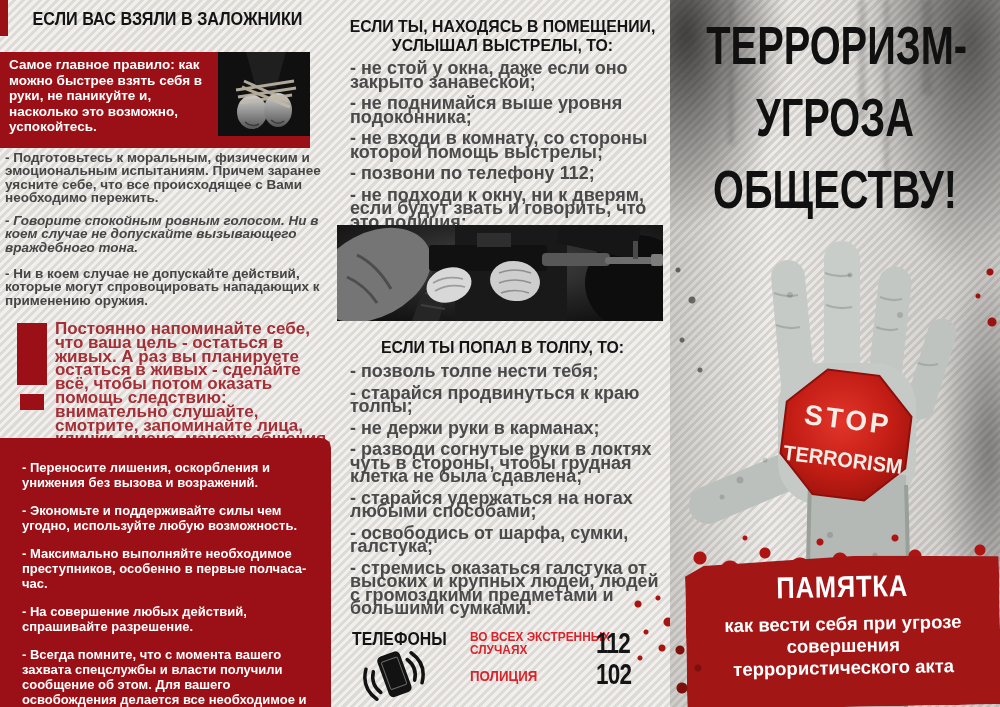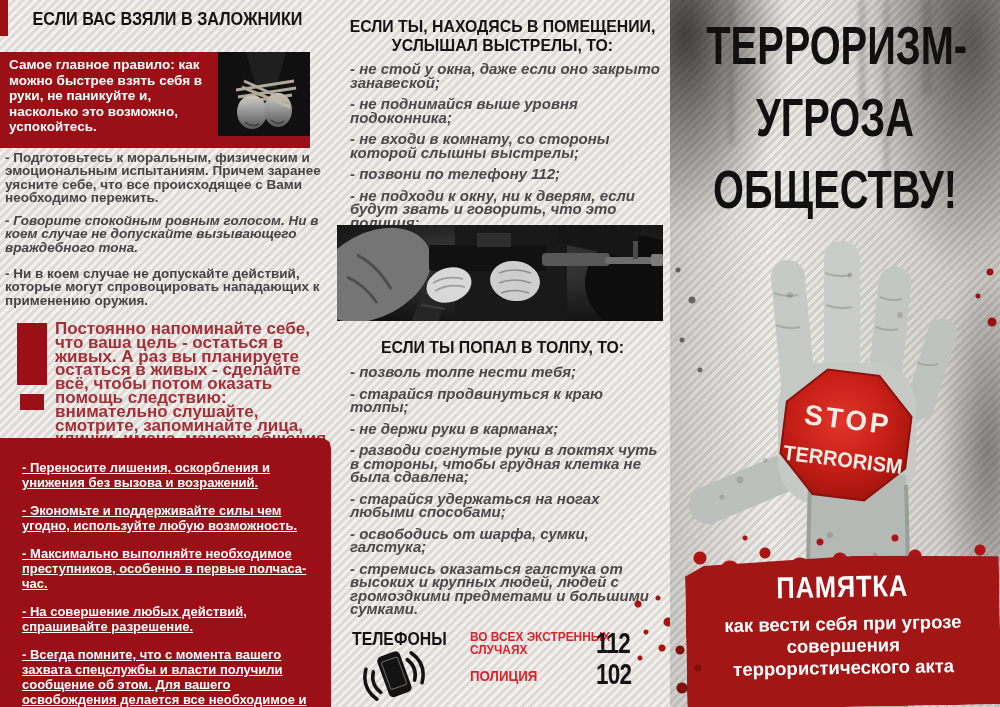--- a/index.html
+++ b/index.html
@@ -15,28 +15,28 @@
   .hostage-box{left:0;top:52px;width:310px;height:96px;background:#9a1016;}
   .hostage-text{position:absolute;left:9px;top:5px;width:204px;color:#fff;font-size:13.5px;line-height:15.5px;}
   .tied-photo{position:absolute;right:0;top:0;width:92px;height:84px;}
   .lp-para{left:5px;width:326px;color:#454545;font-size:13.5px;line-height:13.6px;}
   .p0{top:137px;} .p1{top:200px;font-style:italic;} .p2{top:253px;}
   .excl-bar{left:17px;top:323px;width:30px;height:62px;background:#9a1016;}
   .excl-dot{left:20px;top:394px;width:24px;height:16px;background:#9a1016;}
   .note-text{left:55px;top:322px;width:280px;color:#a42f36;font-size:17px;line-height:13.8px;}
   .rules-box{left:0;top:438px;width:331px;height:269px;background:#9a1016;border-top-right-radius:10px;
     box-sizing:border-box;padding:22px 8px 0 22px;}
-  .rules-box p{margin:0 0 13px 0;color:#fff;font-size:13px;line-height:15px;text-decoration:underline;}
+  .rules-box p{margin:0 0 13px 0;color:#fff;font-size:13px;line-height:15px;}
 
   
   .mp-h{width:335px;text-align:center;color:#141414;font-size:17px;line-height:19px;transform:scaleX(.93);}
   .h1a{left:335px;top:17px;}
   .h2a{left:335px;top:338px;}
   .mlist{width:314px;}
-  .mlist p{margin:0 0 8px 0;color:#4a4a4a;font-size:15px;line-height:13.5px;font-style:italic;}
+  .mlist p{margin:0 0 8px 0;color:#4a4a4a;font-size:18px;line-height:13.5px;}
   .l1{left:350px;top:62px;}
   .l2{left:350px;top:365px;}
   .gunman{left:337px;top:225px;width:326px;height:96px;}
   .ph-head{left:352px;top:629px;font-size:18px;color:#141414;transform:scaleX(.88);transform-origin:left;}
   .ph-icon{left:362px;top:648px;width:64px;height:56px;}
   .ph-lab1{left:470px;top:631px;width:150px;color:#d9232b;font-size:12.5px;line-height:13px;
     transform:scaleX(.95);transform-origin:left;}
   .ph-lab2{left:470px;top:668px;color:#d9232b;font-size:14px;transform:scaleX(.95);transform-origin:left;}
   .ph-num{color:#141414;font-size:30px;line-height:28px;transform:scaleX(.75);transform-origin:left;letter-spacing:-1px;}
   .n1{left:596px;top:629px;} .n2{left:596px;top:660px;}
@@ -146,21 +146,21 @@
   </div>
 
   <div class="abs mp-h h1a">
     <div>ЕСЛИ ТЫ, НАХОДЯСЬ В ПОМЕЩЕНИИ,</div>
     <div>УСЛЫШАЛ ВЫСТРЕЛЫ, ТО:</div>
   </div>
 
   <div class="abs mlist l1">
     <p>- не стой у окна, даже если оно закрыто занавеской;</p>
     <p>- не поднимайся выше уровня подоконника;</p>
-    <p>- не входи в комнату, со стороны которой слышны выстрелы;</p>
+    <p>- не входи в комнату, со стороны которой помощь выстрелы;</p>
     <p>- позвони по телефону 112;</p>
     <p>- не подходи к окну, ни к дверям, если будут звать и говорить, что это полиция;</p>
   </div>
 
   <svg class="abs gunman" viewBox="0 0 326 96" preserveAspectRatio="none">
     <defs>
       <radialGradient id="gbg" cx="50%" cy="40%" r="80%">
         <stop offset="0" stop-color="#484848"></stop>
           <stop offset=".55" stop-color="#222"></stop>
           <stop offset="1" stop-color="#0a0a0a"></stop>

